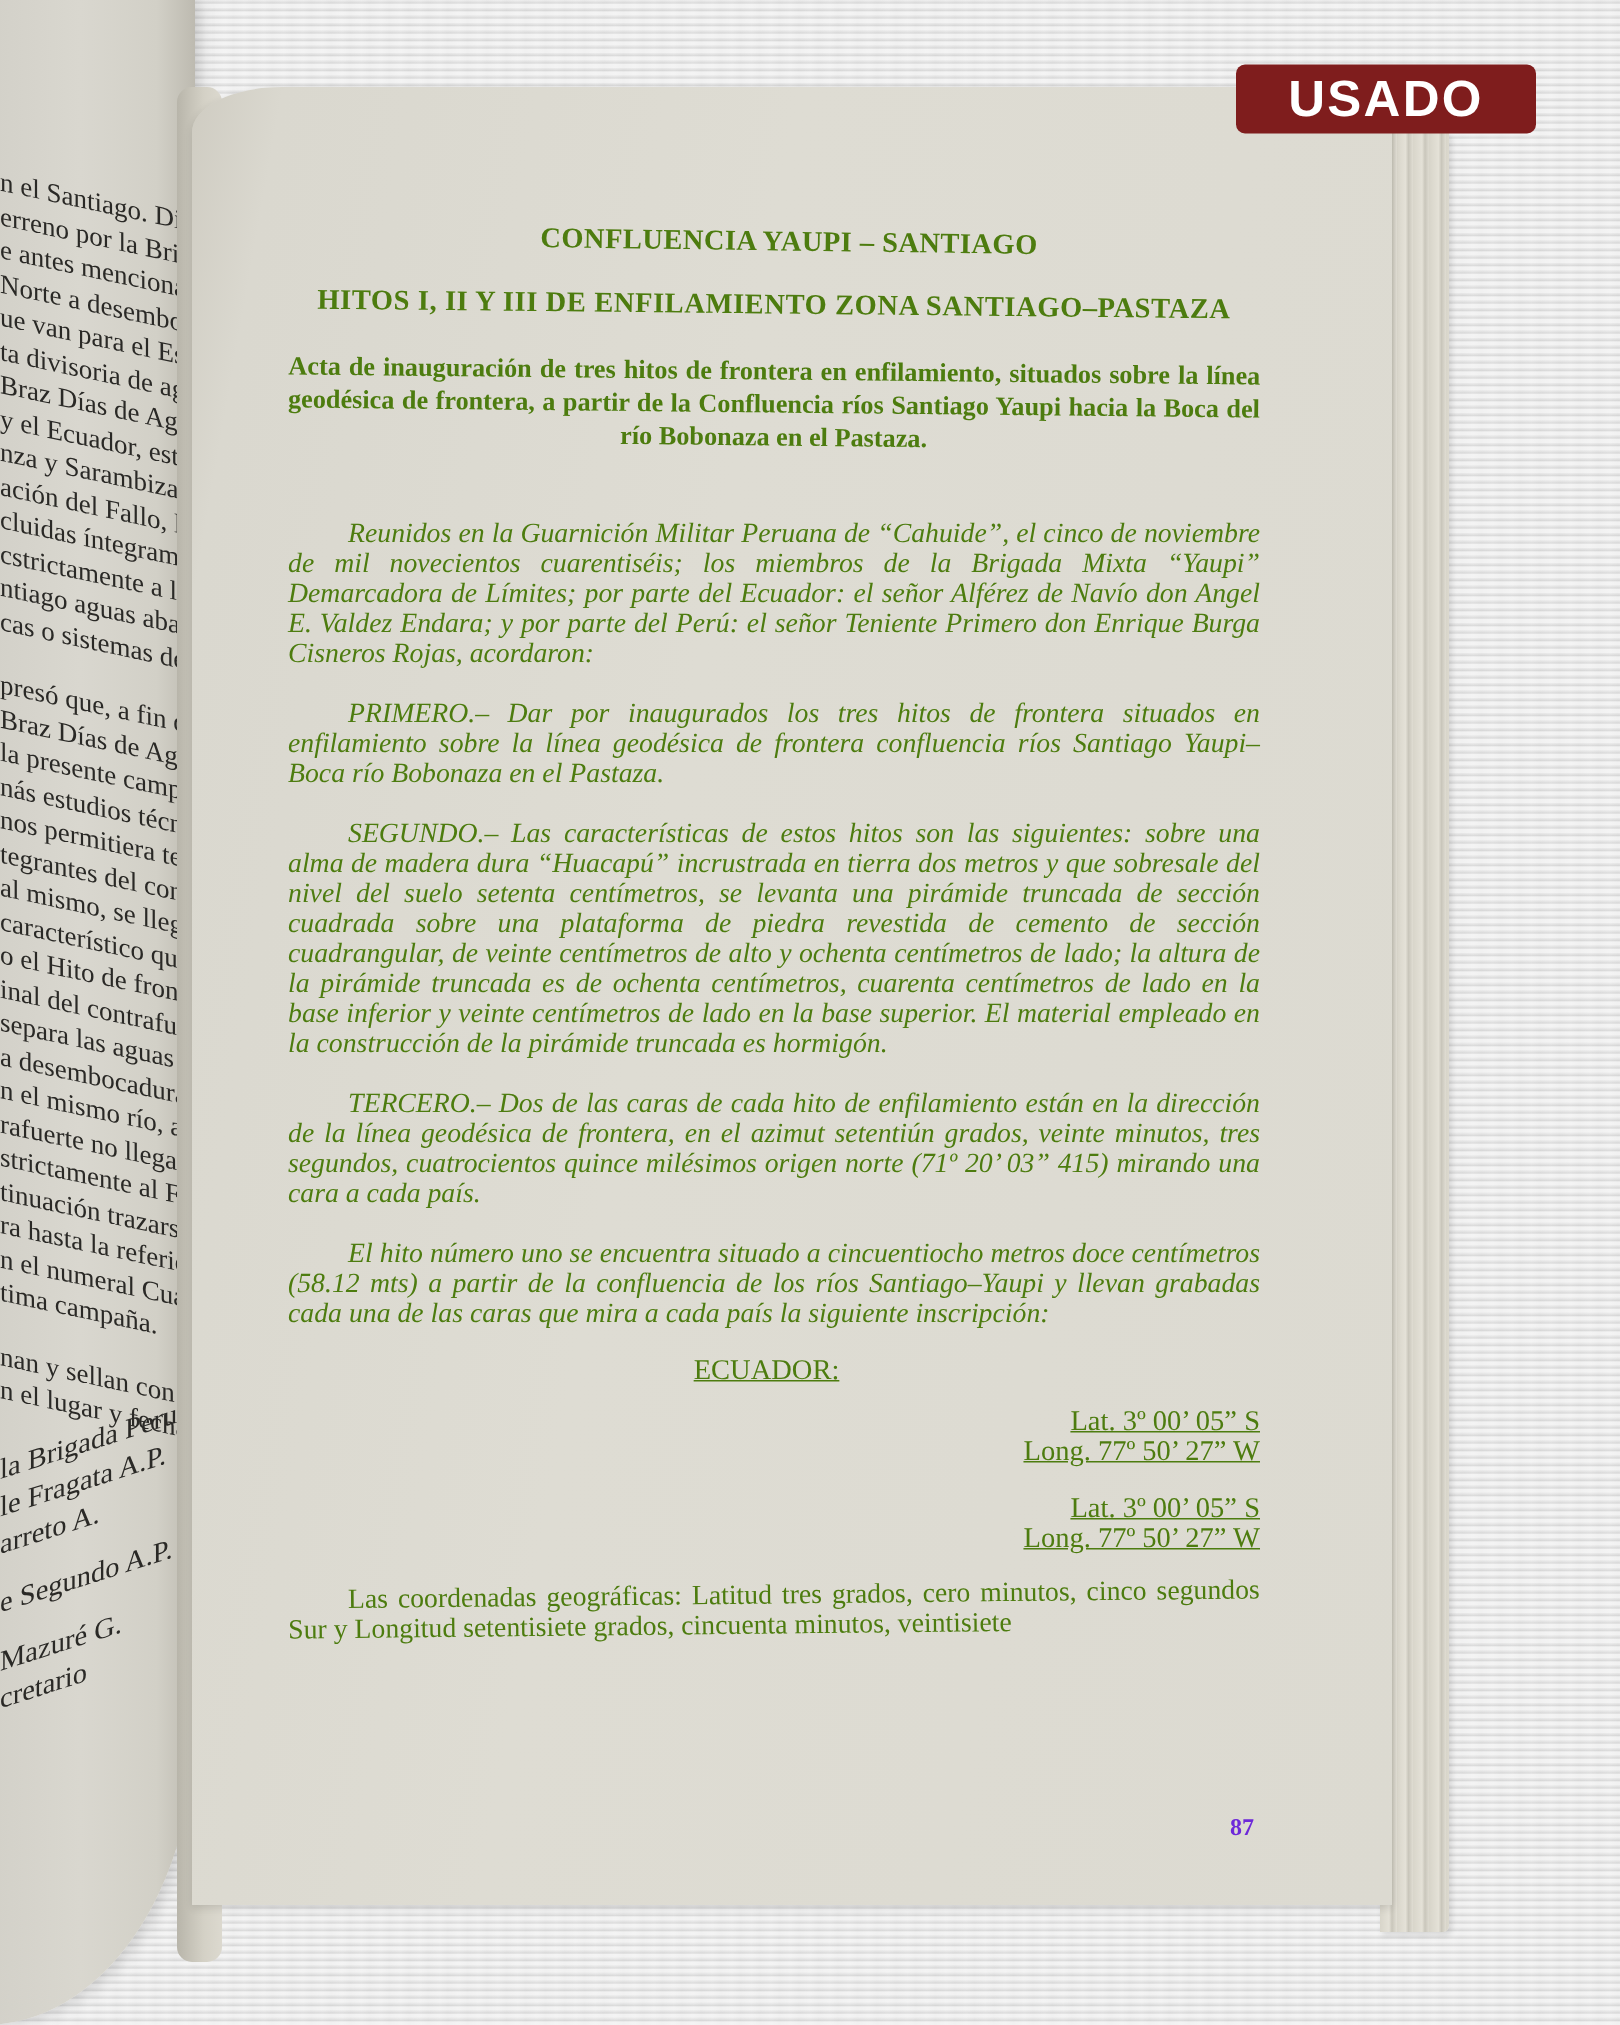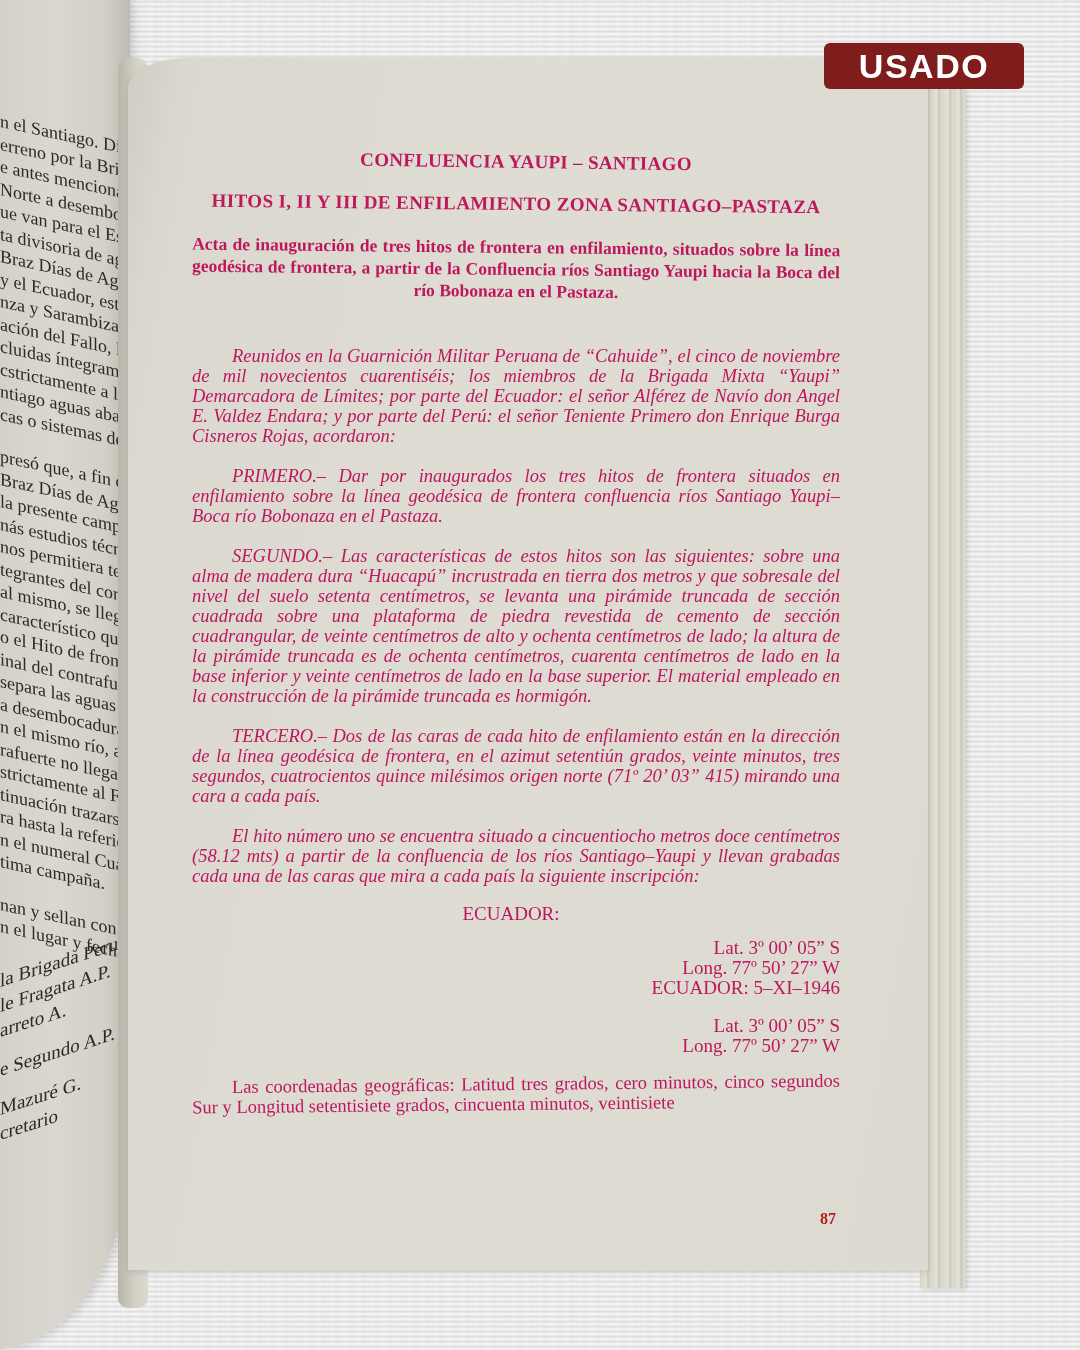--- a/index.html
+++ b/index.html
@@ -68,21 +68,21 @@
       width: 46px; height: 1200px;
       background: repeating-linear-gradient(90deg, #d8d5ca 0px, #e4e1d7 6px, #c9c6bb 8px, #e0ddd3 11px);
       border-bottom-right-radius: 4px;
       box-shadow: 2px 2px 4px rgba(0,0,0,0.12);
     }
 
     .content {
       position: absolute;
       left: 192px; top: 152px;
       width: 648px;
-      color: #be185d;
+      color: #4d7c0f;
       font-size: 18.5px;
       line-height: 20px;
     }
     .title1 {
       text-align: center;
       font-weight: bold;
       font-size: 19px;
       letter-spacing: 0.3px;
       margin-left: 20px;
       margin-bottom: 22px;
@@ -110,35 +110,36 @@
       text-indent: 40px;
       margin-bottom: 20px;
       font-style: italic;
     }
     .para.tight { margin-bottom: 18px; }
     .inscription {
       text-align: center;
       font-size: 19px;
       line-height: 20px;
       margin-left: -10px;
+      text-decoration: underline;
     }
     .inscription .country { margin-bottom: 14px; }
     .inscription .group { margin-bottom: 18px; text-align: right; }
     .final {
       text-align: justify;
       text-indent: 40px;
       margin-top: 14px;
       transform: rotate(-0.6deg);
     }
     .page-number {
       position: absolute;
       left: 820px; top: 1210px;
       font-size: 16px;
       font-weight: bold;
-      color: #b91c1c;
+      color: #6d28d9;
     }
 
     
     .badge {
       position: absolute;
       left: 824px; top: 43px;
       width: 200px; height: 46px;
       background: #7f1d1d;
       border-radius: 6px;
       color: #ffffff;
@@ -221,21 +222,20 @@
   <p class="para">PRIMERO.– Dar por inaugurados los tres hitos de frontera situados en enfilamiento sobre la línea geodésica de frontera confluencia ríos Santiago Yaupi–Boca río Bobonaza en el Pastaza.</p>
   <p class="para">SEGUNDO.– Las características de estos hitos son las siguientes: sobre una alma de madera dura “Huacapú” incrustrada en tierra dos metros y que sobresale del nivel del suelo setenta centímetros, se levanta una pirámide truncada de sección cuadrada sobre una plataforma de piedra revestida de cemento de sección cuadrangular, de veinte centímetros de alto y ochenta centímetros de lado; la altura de la pirámide truncada es de ochenta centímetros, cuarenta centímetros de lado en la base inferior y veinte centímetros de lado en la base superior. El material empleado en la construcción de la pirámide truncada es hormigón.</p>
   <p class="para">TERCERO.– Dos de las caras de cada hito de enfilamiento están en la dirección de la línea geodésica de frontera, en el azimut setentiún grados, veinte minutos, tres segundos, cuatrocientos quince milésimos origen norte (71º 20’ 03” 415) mirando una cara a cada país.</p>
   <p class="para tight">El hito número uno se encuentra situado a cincuentiocho metros doce centímetros (58.12 mts) a partir de la confluencia de los ríos Santiago–Yaupi y llevan grabadas cada una de las caras que mira a cada país la siguiente inscripción:</p>
 
   <div class="inscription">
     <div class="country">ECUADOR:</div>
     <div class="group">
       <div>Lat. 3º 00’ 05” S</div>
       <div>Long. 77º 50’ 27” W</div>
-      <div>ECUADOR: 5–XI–1946</div>
     </div>
   </div>
   <div class="inscription">
     <div class="group">
       <div>Lat. 3º 00’ 05” S</div>
       <div>Long. 77º 50’ 27” W</div>
     </div>
   </div>
 
   <p class="final">Las coordenadas geográficas: Latitud tres grados, cero minutos, cinco segundos Sur y Longitud setentisiete grados, cincuenta minutos, veintisiete</p>

